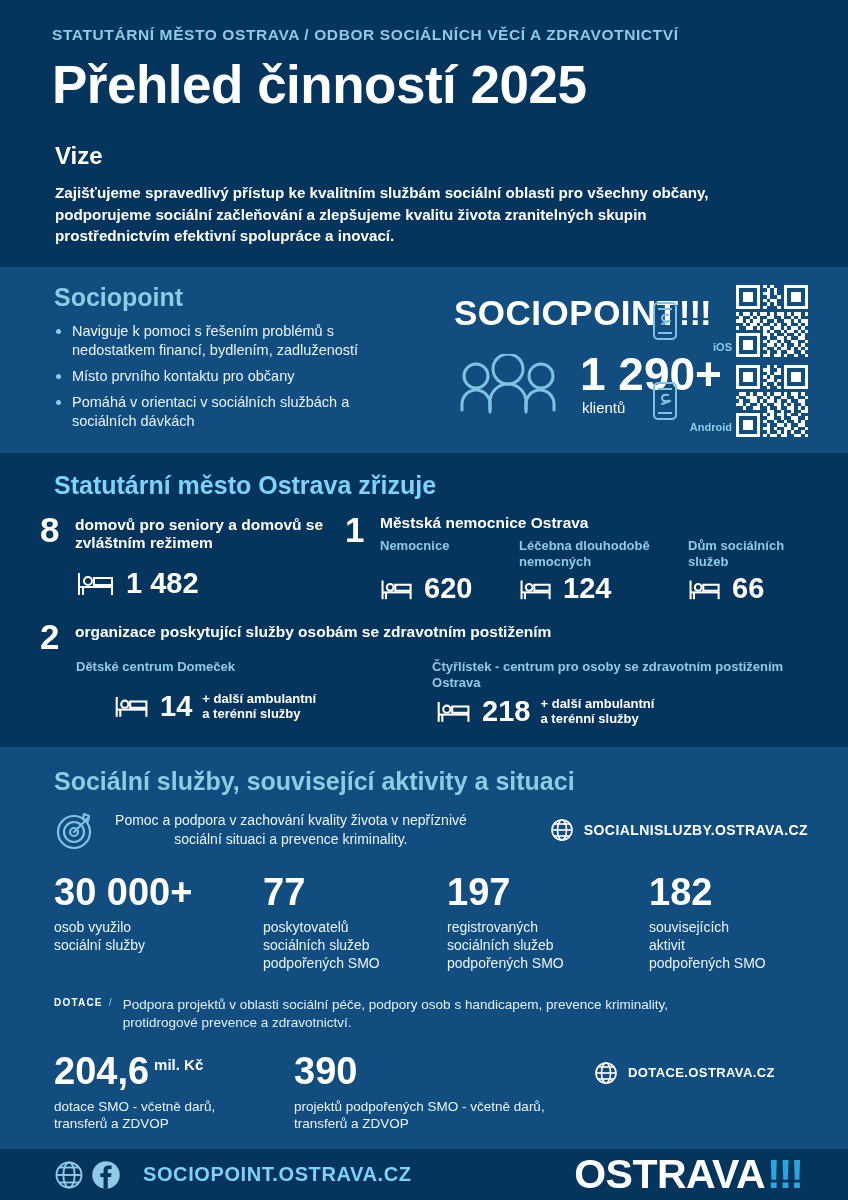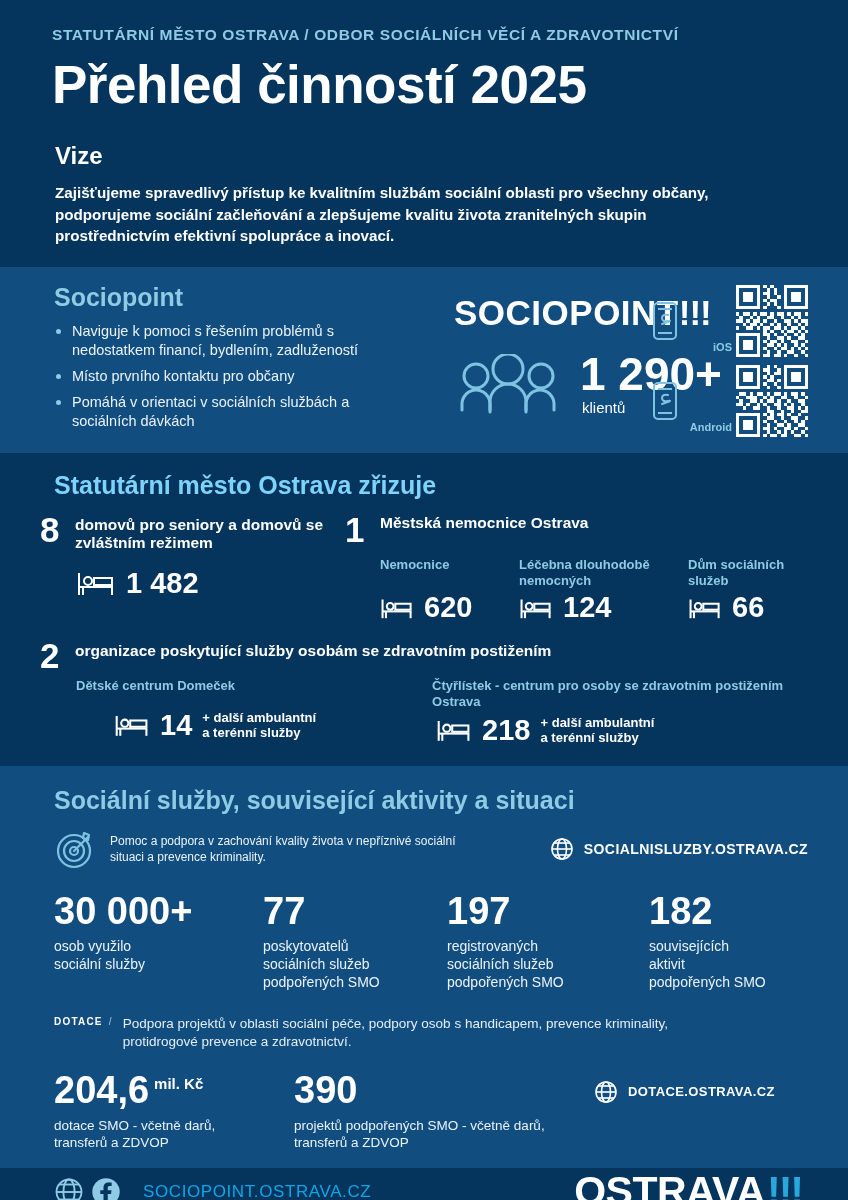--- a/index.html
+++ b/index.html
@@ -174,36 +174,37 @@
   }
   .bed-note {
     font-size: 13px;
     font-weight: bold;
     line-height: 1.18;
     margin-left: 10px;
     color: #ffffff;
   }
   .hosp-grid { display: flex; margin-top: 6px; }
   .hosp-cell { margin-right: 14px; }
-  .hosp-cell .sub-label { min-height: 32px; margin-top: 19px; }
+  .hosp-cell .sub-label { min-height: 32px; }
 
   
   .ss-band { padding: 20px 40px 16px 40px; }
   .ss-title {
     color: #8fcbe4;
     font-size: 25px;
     font-weight: bold;
     margin: 0 0 12px 14px;
   }
   .ss-row1 { display: flex; align-items: center; margin-left: 14px; }
   .ss-mission {
-    font-size: 12px;
+    font-size: 14px;
     line-height: 1.35;
     margin-left: 12px;
     color: #eaf3f9;
+    text-align: center;
   }
   .weblink {
     display: flex;
     align-items: center;
     margin-left: 78px;
   }
   .weblink-text {
     font-size: 14px;
     font-weight: bold;
     letter-spacing: 0.4px;
@@ -281,24 +282,24 @@
 
   
   .footer {
     flex: 1;
     display: flex;
     align-items: center;
     padding: 0 46px 0 54px;
   }
   .footer-left { display: flex; align-items: center; }
   .footer-url {
-    font-size: 17px;
-    font-weight: normal;
+    font-size: 20px;
+    font-weight: bold;
     letter-spacing: 0.6px;
-    color: #0ea5e9;
+    color: #7dd3fc;
     margin-left: 22px;
   }
   .footer-right {
     margin-left: auto;
     display: flex;
     align-items: baseline;
   }
   .ostrava-word {
     font-size: 41px;
     font-weight: bold;

